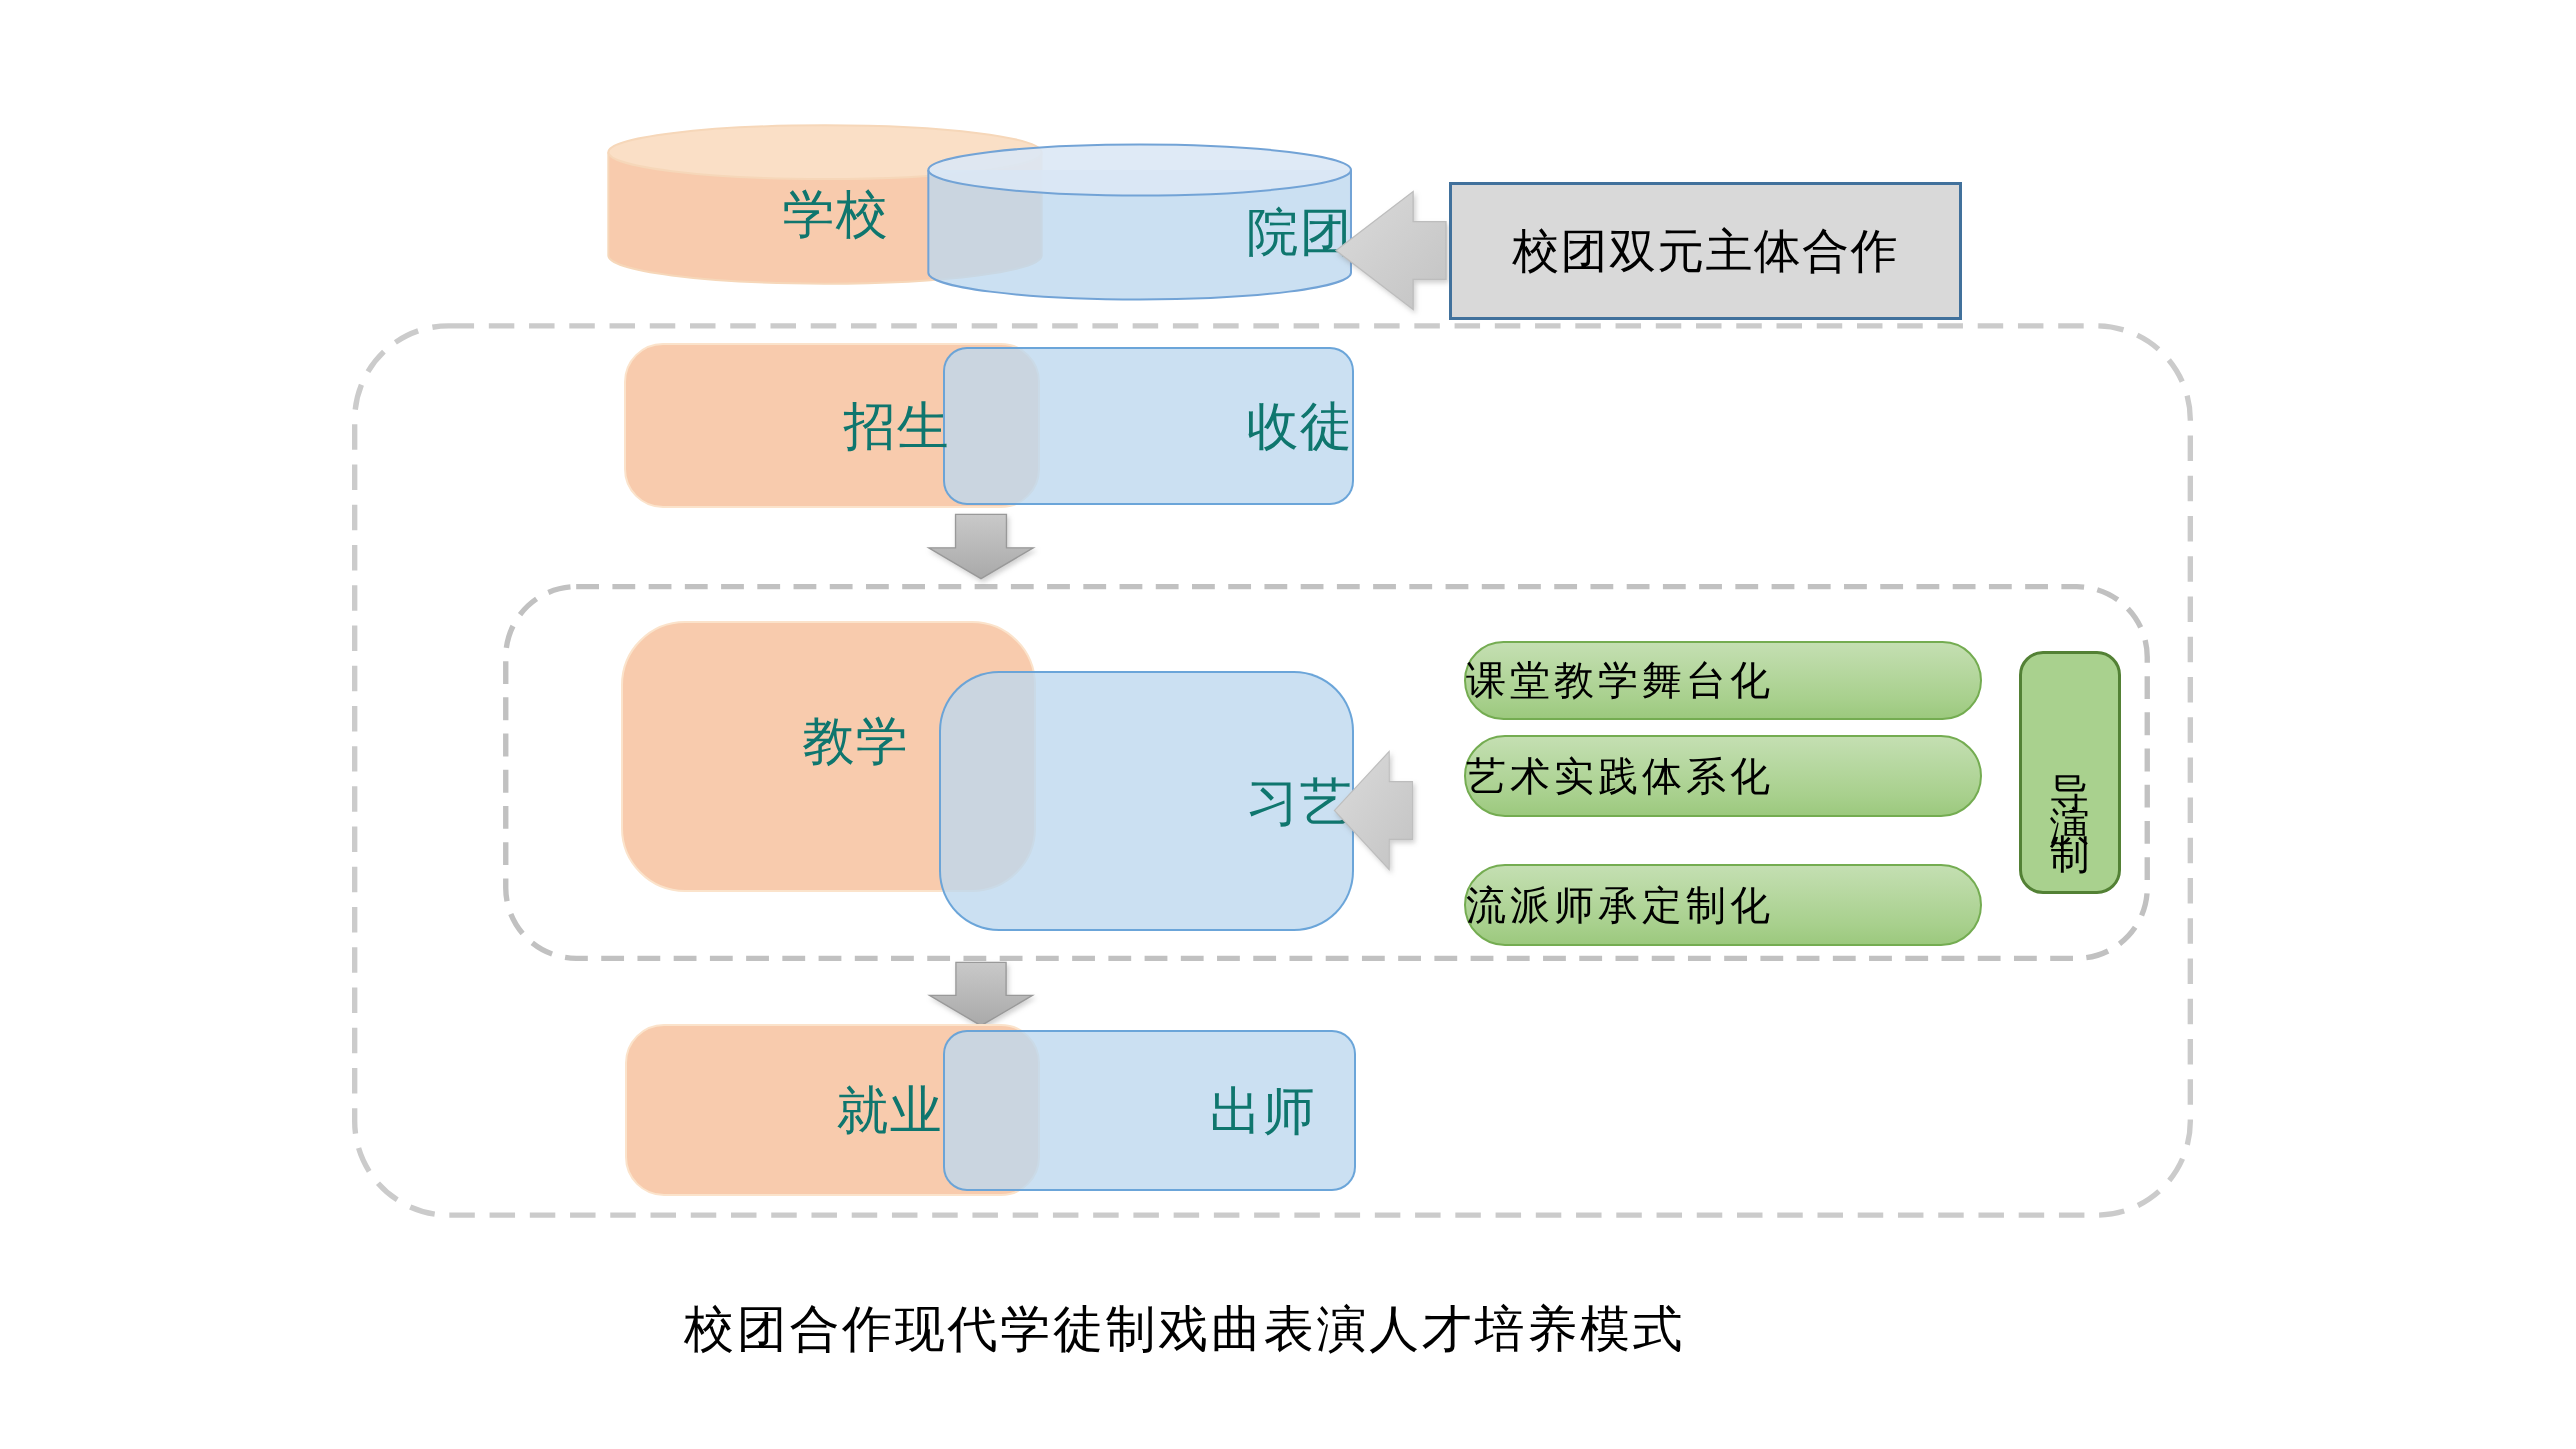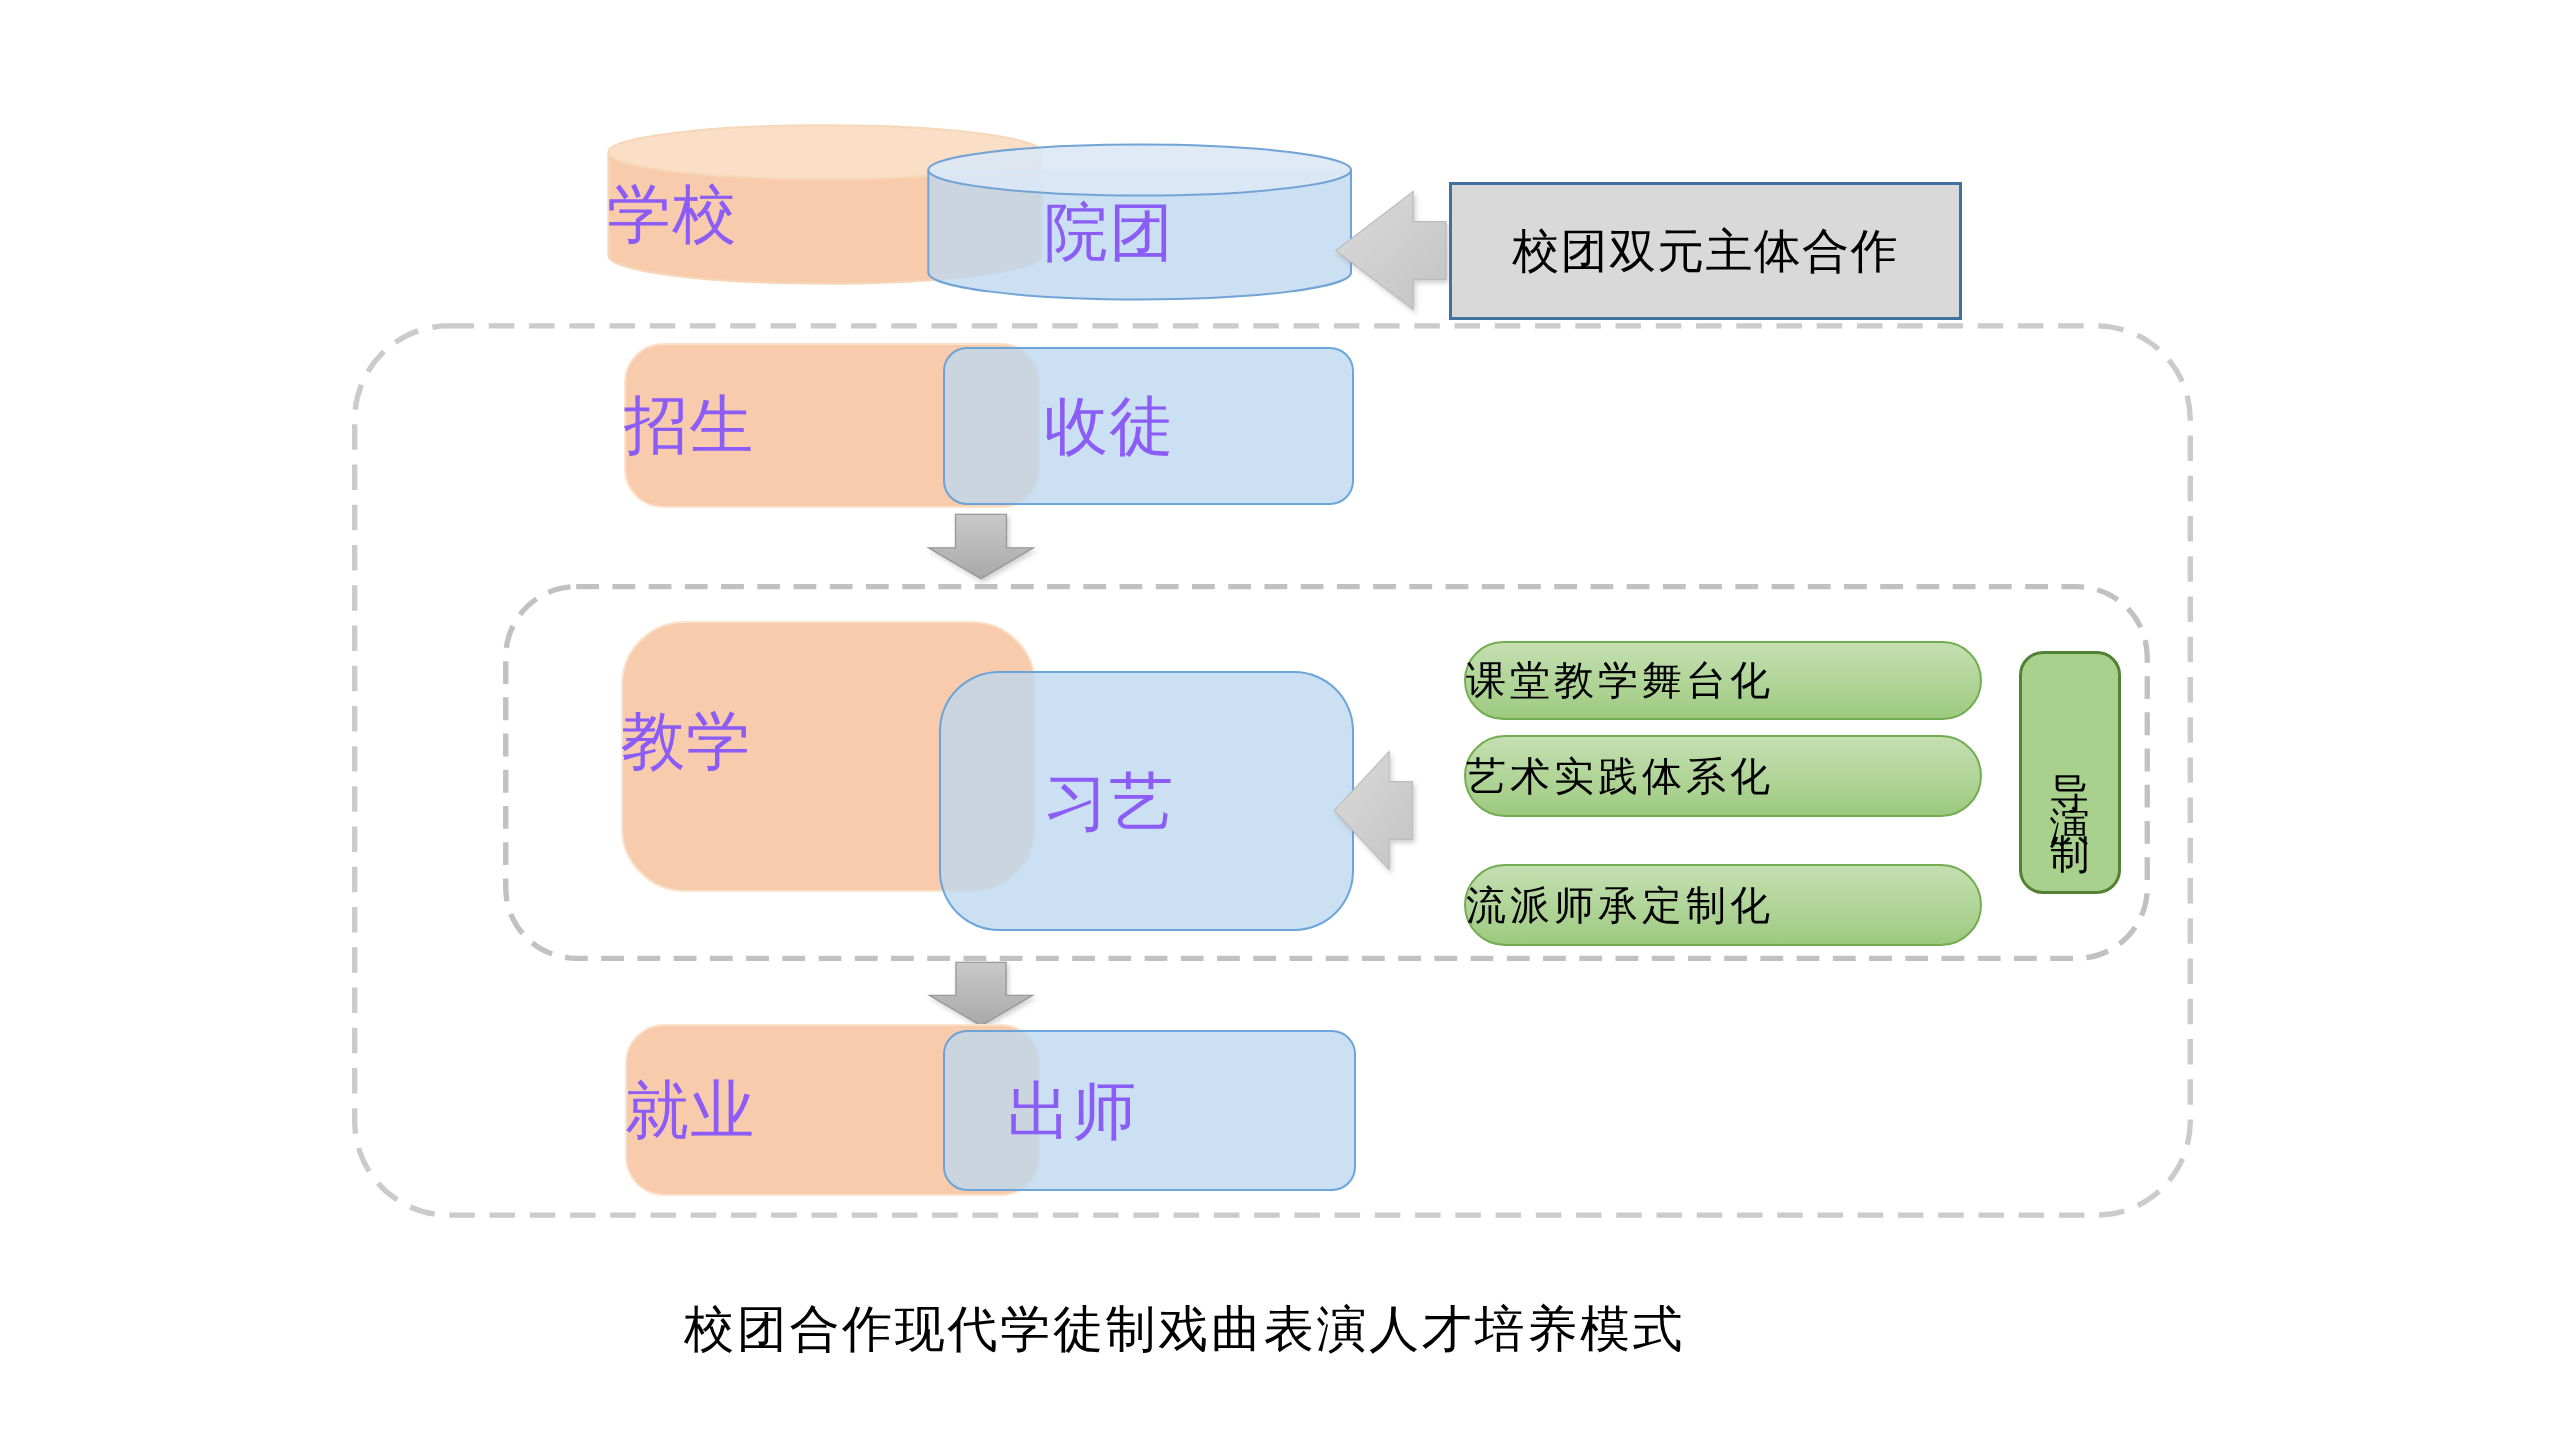--- a/index.html
+++ b/index.html
@@ -13,26 +13,26 @@
   }
   .abs{position:absolute;}
   svg{display:block;}
 
   
   .dash-svg{position:absolute;overflow:visible;}
 
   
   .cyl-label, .box-label{
     position:absolute;
-    font-size:64px;
+    font-size:52px;
     line-height:48px;
-    text-align:left;
+    text-align:right;
     white-space:nowrap;
     letter-spacing:1.3px;
-    color:#8b5cf6;
+    color:#0f766e;
   }
 
   
   .coop-box{
     position:absolute;
     left:1449px;top:182px;width:513px;height:138px;
     background:#D9D9D9;
     border:3.4px solid #41719C;
     box-sizing:border-box;
     display:flex;align-items:center;justify-content:center;
@@ -135,21 +135,21 @@
   <svg class="abs arrow-shadow" style="left:1334px;top:186px;" width="114" height="129" viewBox="0 0 170 192">
     <polygon points="3,96 118,8 118,53 167,53 167,139 118,139 118,184" fill="url(#gradLeft)" stroke="#BDBDBD" stroke-width="2"></polygon>
   </svg>
 
   <div class="coop-box">
     <span>校团双元主体合作</span>
   </div>
 
   <div class="stage-orange" style="left:624px;top:343px;width:416px;height:165px;border-radius:39px;"></div>
   <div class="stage-blue" style="left:943px;top:347px;width:411px;height:158px;border-radius:24px;"></div>
-  <div class="box-label" style="left:624px;top:402px;width:326px;font-family:Liberation Serif, serif;">招生</div>
+  <div class="box-label" style="left:624px;top:402px;width:326px;">招生</div>
   <div class="box-label" style="left:1044px;top:402px;width:309px;">收徒</div>
 
   <svg class="abs arrow-shadow" style="left:926px;top:513px;" width="110" height="67" viewBox="0 0 164 100">
     <polygon points="44,2 120,2 120,52 160,52 82,98 4,52 44,52" fill="url(#gradDown)" stroke="#999999" stroke-width="2"></polygon>
   </svg>
 
   <div class="stage-orange" style="left:621px;top:621px;width:415px;height:271px;border-radius:64px;"></div>
   <div class="stage-blue" style="left:939px;top:671px;width:415px;height:260px;border-radius:60px;"></div>
   <div class="box-label" style="left:621px;top:717px;width:288px;">教学</div>
   <div class="box-label" style="left:1044px;top:778px;width:309px;">习艺</div>

